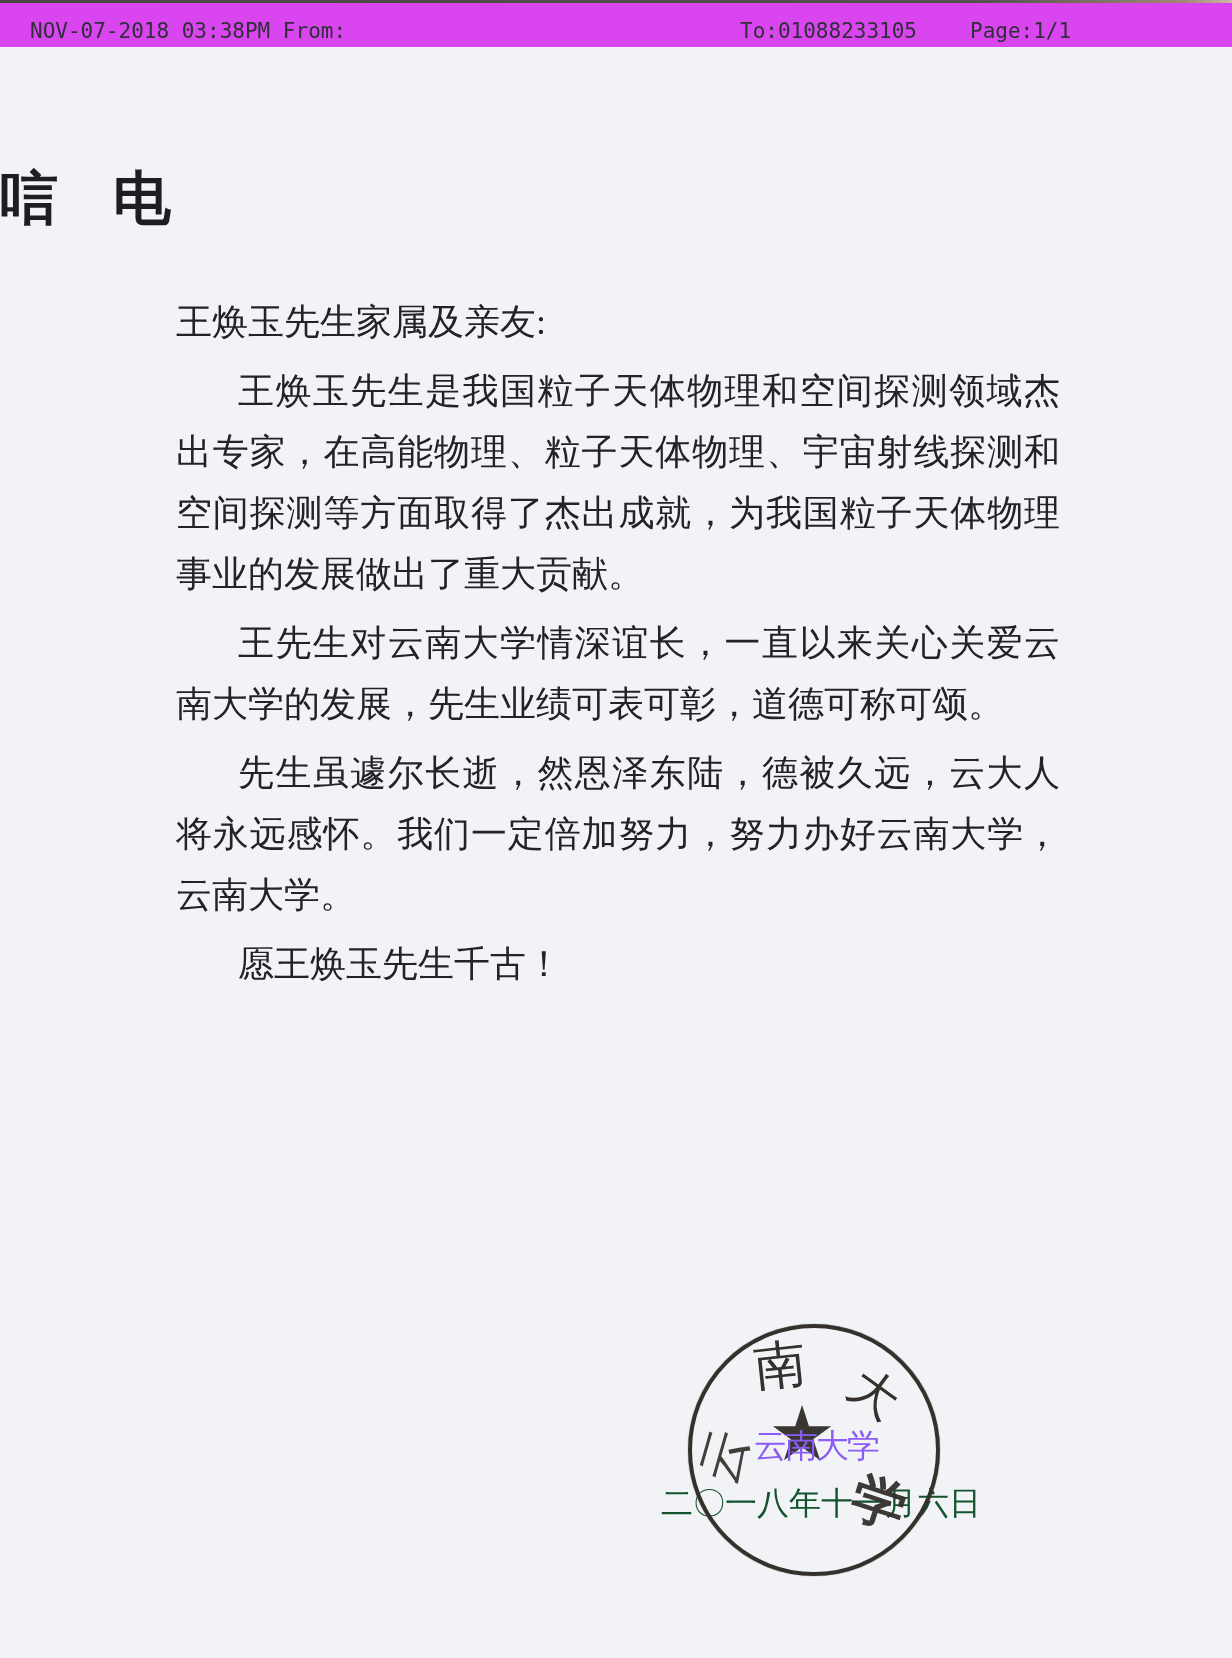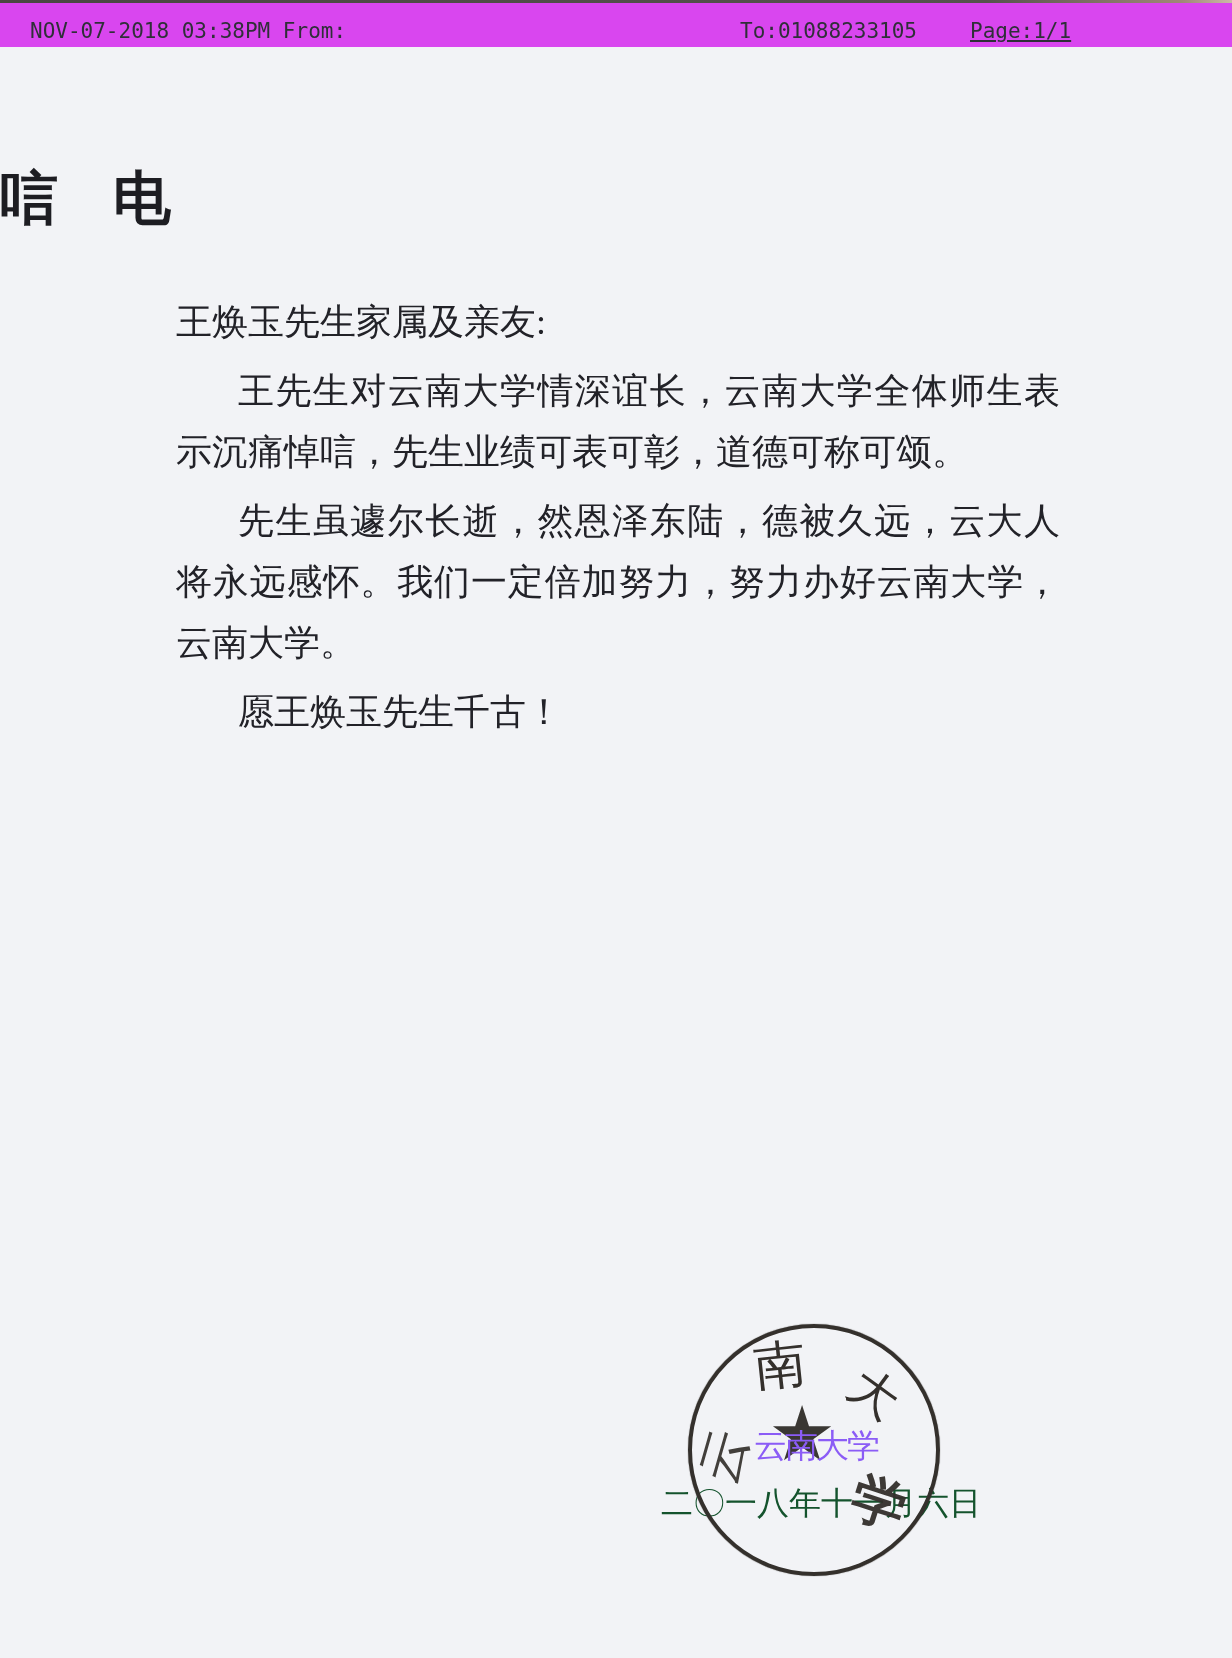--- a/index.html
+++ b/index.html
@@ -20,21 +20,21 @@
     background:#d946ef;
   }
   .fax-strip span{
     position:absolute;top:16px;
     font-family:"DejaVu Sans Mono","Liberation Mono",monospace;
     font-size:21px;letter-spacing:0px;color:#2f2f38;
     white-space:pre;
   }
   .fax-from{left:30px;}
   .fax-to{left:740px;}
-  .fax-page{left:970px;text-decoration:underline;}
+  .fax-page{left:970px;}
 
   .letter-title{
     position:absolute;left:0;top:160px;width:1200px;
     text-align:left;
     font-size:58px;font-weight:bold;
     letter-spacing:0.35em;
     color:#1d1d22;
     margin:0;
   }
 
@@ -101,21 +101,22 @@
   <div class="fax-strip">
     <span class="fax-from">NOV-07-2018 03:38PM From:</span>
     <span class="fax-to">To:01088233105</span>
     <span class="fax-page">Page:1/1</span>
   </div>
 
   <h1 class="letter-title">唁 电</h1>
 
   <div class="letter-body">
     <p>王焕玉先生家属及亲友:</p>
-    <p class="indent">王先生对云南大学情深谊长，云南大学全体师生表示沉痛悼唁，先生业绩可表可彰，道德可称可颂。</p>
+    <p class="indent">王焕玉先生是我国粒子天体物理和空间探测领域杰出专家，在高能物理、粒子天体物理、宇宙射线探测和空间探测等方面取得了杰出成就，为我国粒子天体物理事业的发展做出了重大贡献。</p>
+    <p class="indent">王先生对云南大学情深谊长，一直以来关心关爱云南大学的发展，先生业绩可表可彰，道德可称可颂。</p>
     <p class="indent">先生虽遽尔长逝，然恩泽东陆，德被久远，云大人将永远感怀。我们一定倍加努力，努力办好云南大学，云南大学。</p>
     <p class="indent">愿王焕玉先生千古！</p>
   </div>
 
   <div class="stamp">
     <div class="stamp-circle"></div>
     <span class="arc-nan">南</span>
     <span class="arc-da">大</span>
     <span class="arc-yun">云</span>
     <span class="arc-xue">学</span>

